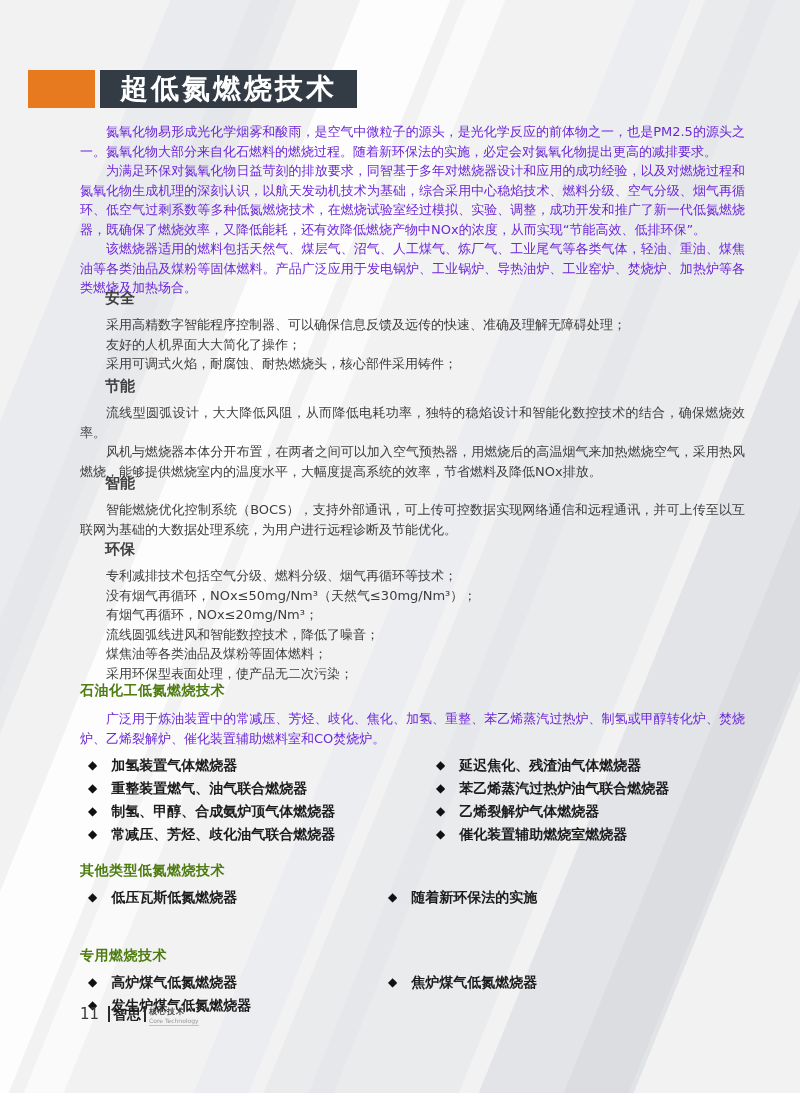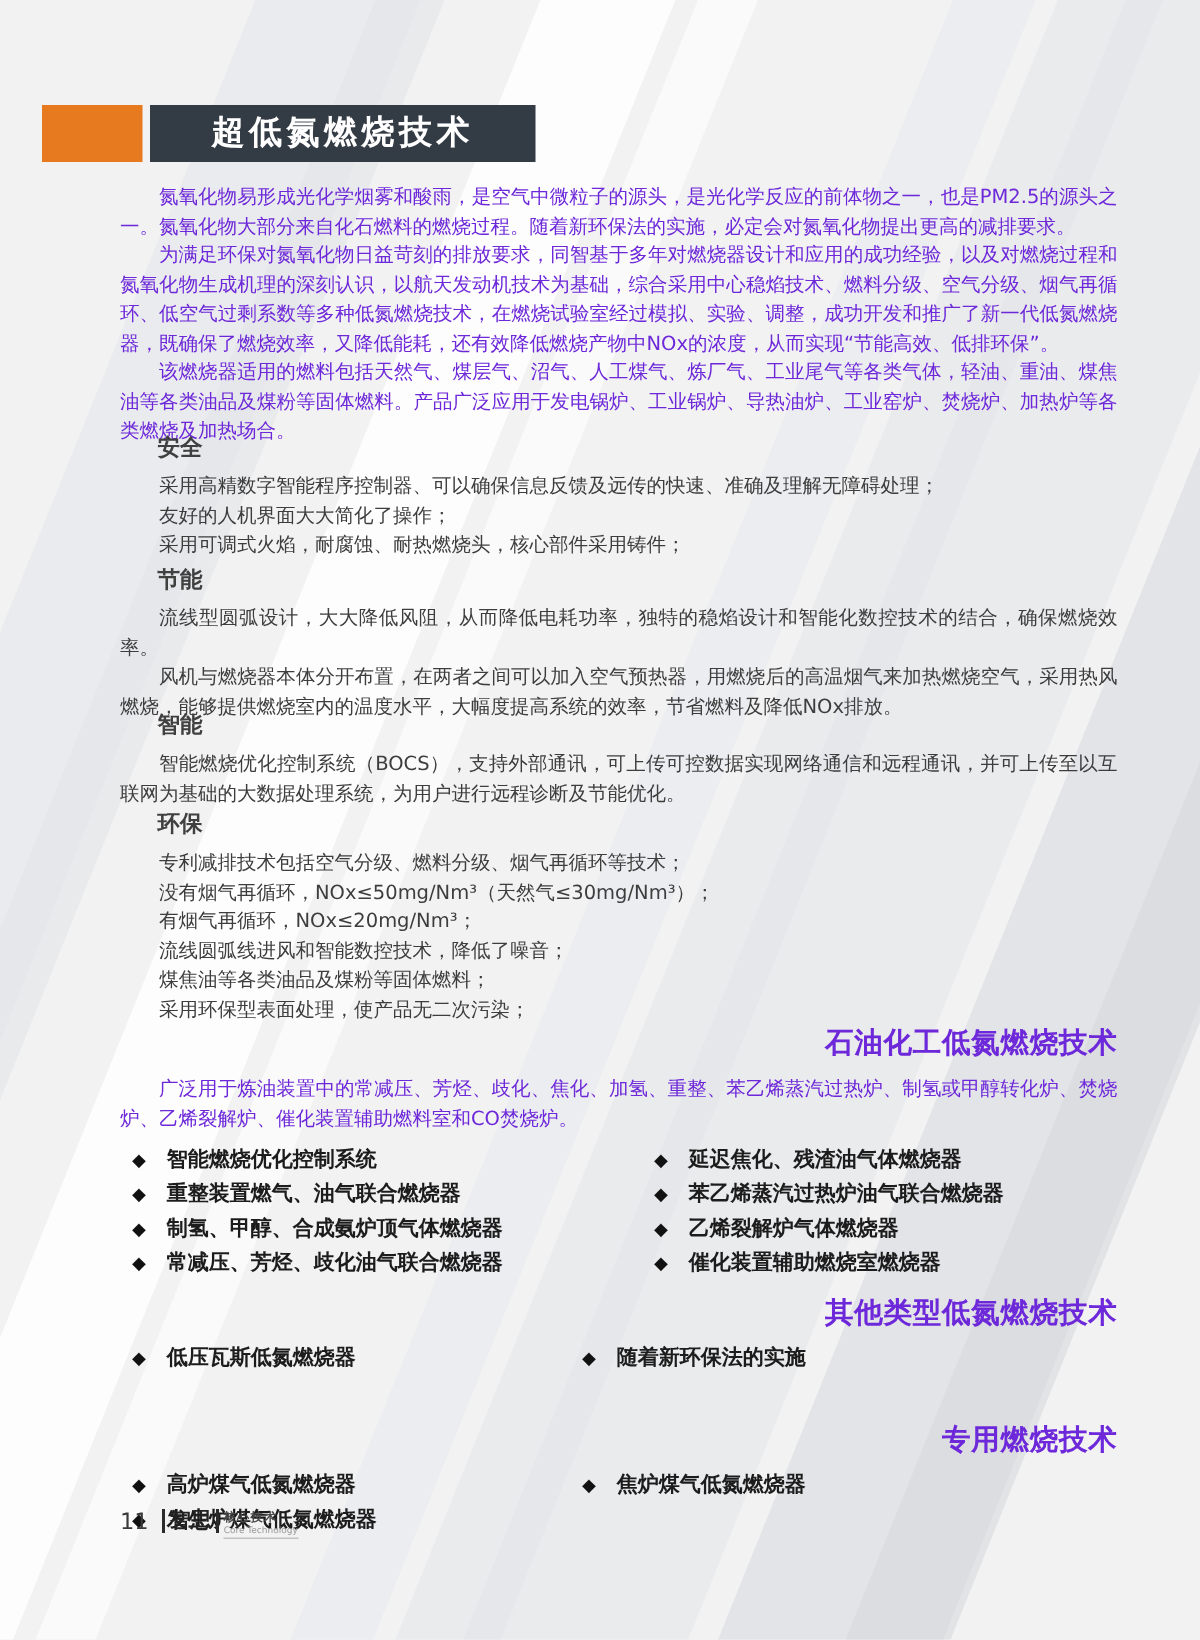--- a/index.html
+++ b/index.html
@@ -20,36 +20,36 @@
   .s5{left:-60px;width:110px;background:#E7E8EB;opacity:.7;}
   .s6{left:235px;width:40px;background:#FFFFFF;opacity:.6;}
   .s7{left:775px;width:70px;background:#D6D8DC;opacity:.6;}
   .s8{left:475px;width:70px;background:#E2E3E7;opacity:.5;}
   .s9{left:20px;width:46px;background:#E3E4E8;opacity:.6;}
 
   
   .accent-block{position:absolute;left:28px;top:70px;width:67px;height:38px;background:#E7791E;}
   .banner{
     position:absolute;left:100px;top:70px;width:257px;height:38px;background:#333B44;
-    color:#FFFFFF;font-size:22px;font-weight:bold;text-align:center;line-height:38px;letter-spacing:3px;
+    color:#FFFFFF;font-size:28px;font-weight:bold;text-align:center;line-height:38px;letter-spacing:3px;
   }
 
   
   .block{position:absolute;left:80px;width:665px;font-size:13px;}
   p.body{margin:0;text-indent:2em;line-height:19.5px;text-align:justify;color:#6d28d9;}
   #intro{top:122px;}
 
   .feature h3{font-size:15px;color:#404040;margin:0 0 7px;text-indent:25px;}
   .feature p{margin:0;text-indent:2em;line-height:19.5px;text-align:justify;color:#3D3D3D;}
   #feat-safety{top:289px;}
   #feat-energy{top:377px;}
   #feat-smart{top:474px;}
   #feat-env{top:540px;}
 
-  .msection h2{font-size:19px;color:#6d28d9;margin:0 0 9px;letter-spacing:.5px;text-align:right;}
+  .msection h2{font-size:14px;color:#4d7c0f;margin:0 0 9px;letter-spacing:.5px;}
   #sec-petro{top:682px;}
   #sec-other{top:862px;}
   #sec-special{top:926px;margin-top:21px;}
   .list{margin-top:10px;}
   .row{display:flex;margin-bottom:8px;}
   .cell{display:flex;align-items:center;font-weight:bold;font-size:14px;color:#1C1C1C;line-height:15px;}
   .w348{width:348px;}
   .w300{width:300px;}
   .diamond{font-size:12px;color:#111;margin:0 14px 0 8px;}
 
@@ -115,21 +115,21 @@
     <p>采用环保型表面处理，使产品无二次污染；</p>
   </div>
 
   <div class="block msection" id="sec-petro">
     <h2>石油化工低氮燃烧技术</h2>
     <p class="body">广泛用于炼油装置中的常减压、芳烃、歧化、焦化、加氢、重整、苯乙烯蒸汽过热炉、制氢或甲醇转化炉、焚烧炉、乙烯裂解炉、催化装置辅助燃料室和CO焚烧炉。</p>
     <div class="list">
       <div class="row">
         <div class="cell w348">
           <span class="diamond">◆</span>
-          <span>智能燃烧优化控制系统</span>
+          <span>加氢装置气体燃烧器</span>
         </div>
         <div class="cell">
           <span class="diamond">◆</span>
           <span>延迟焦化、残渣油气体燃烧器</span>
         </div>
       </div>
       <div class="row">
         <div class="cell w348">
           <span class="diamond">◆</span>
           <span>重整装置燃气、油气联合燃烧器</span>

